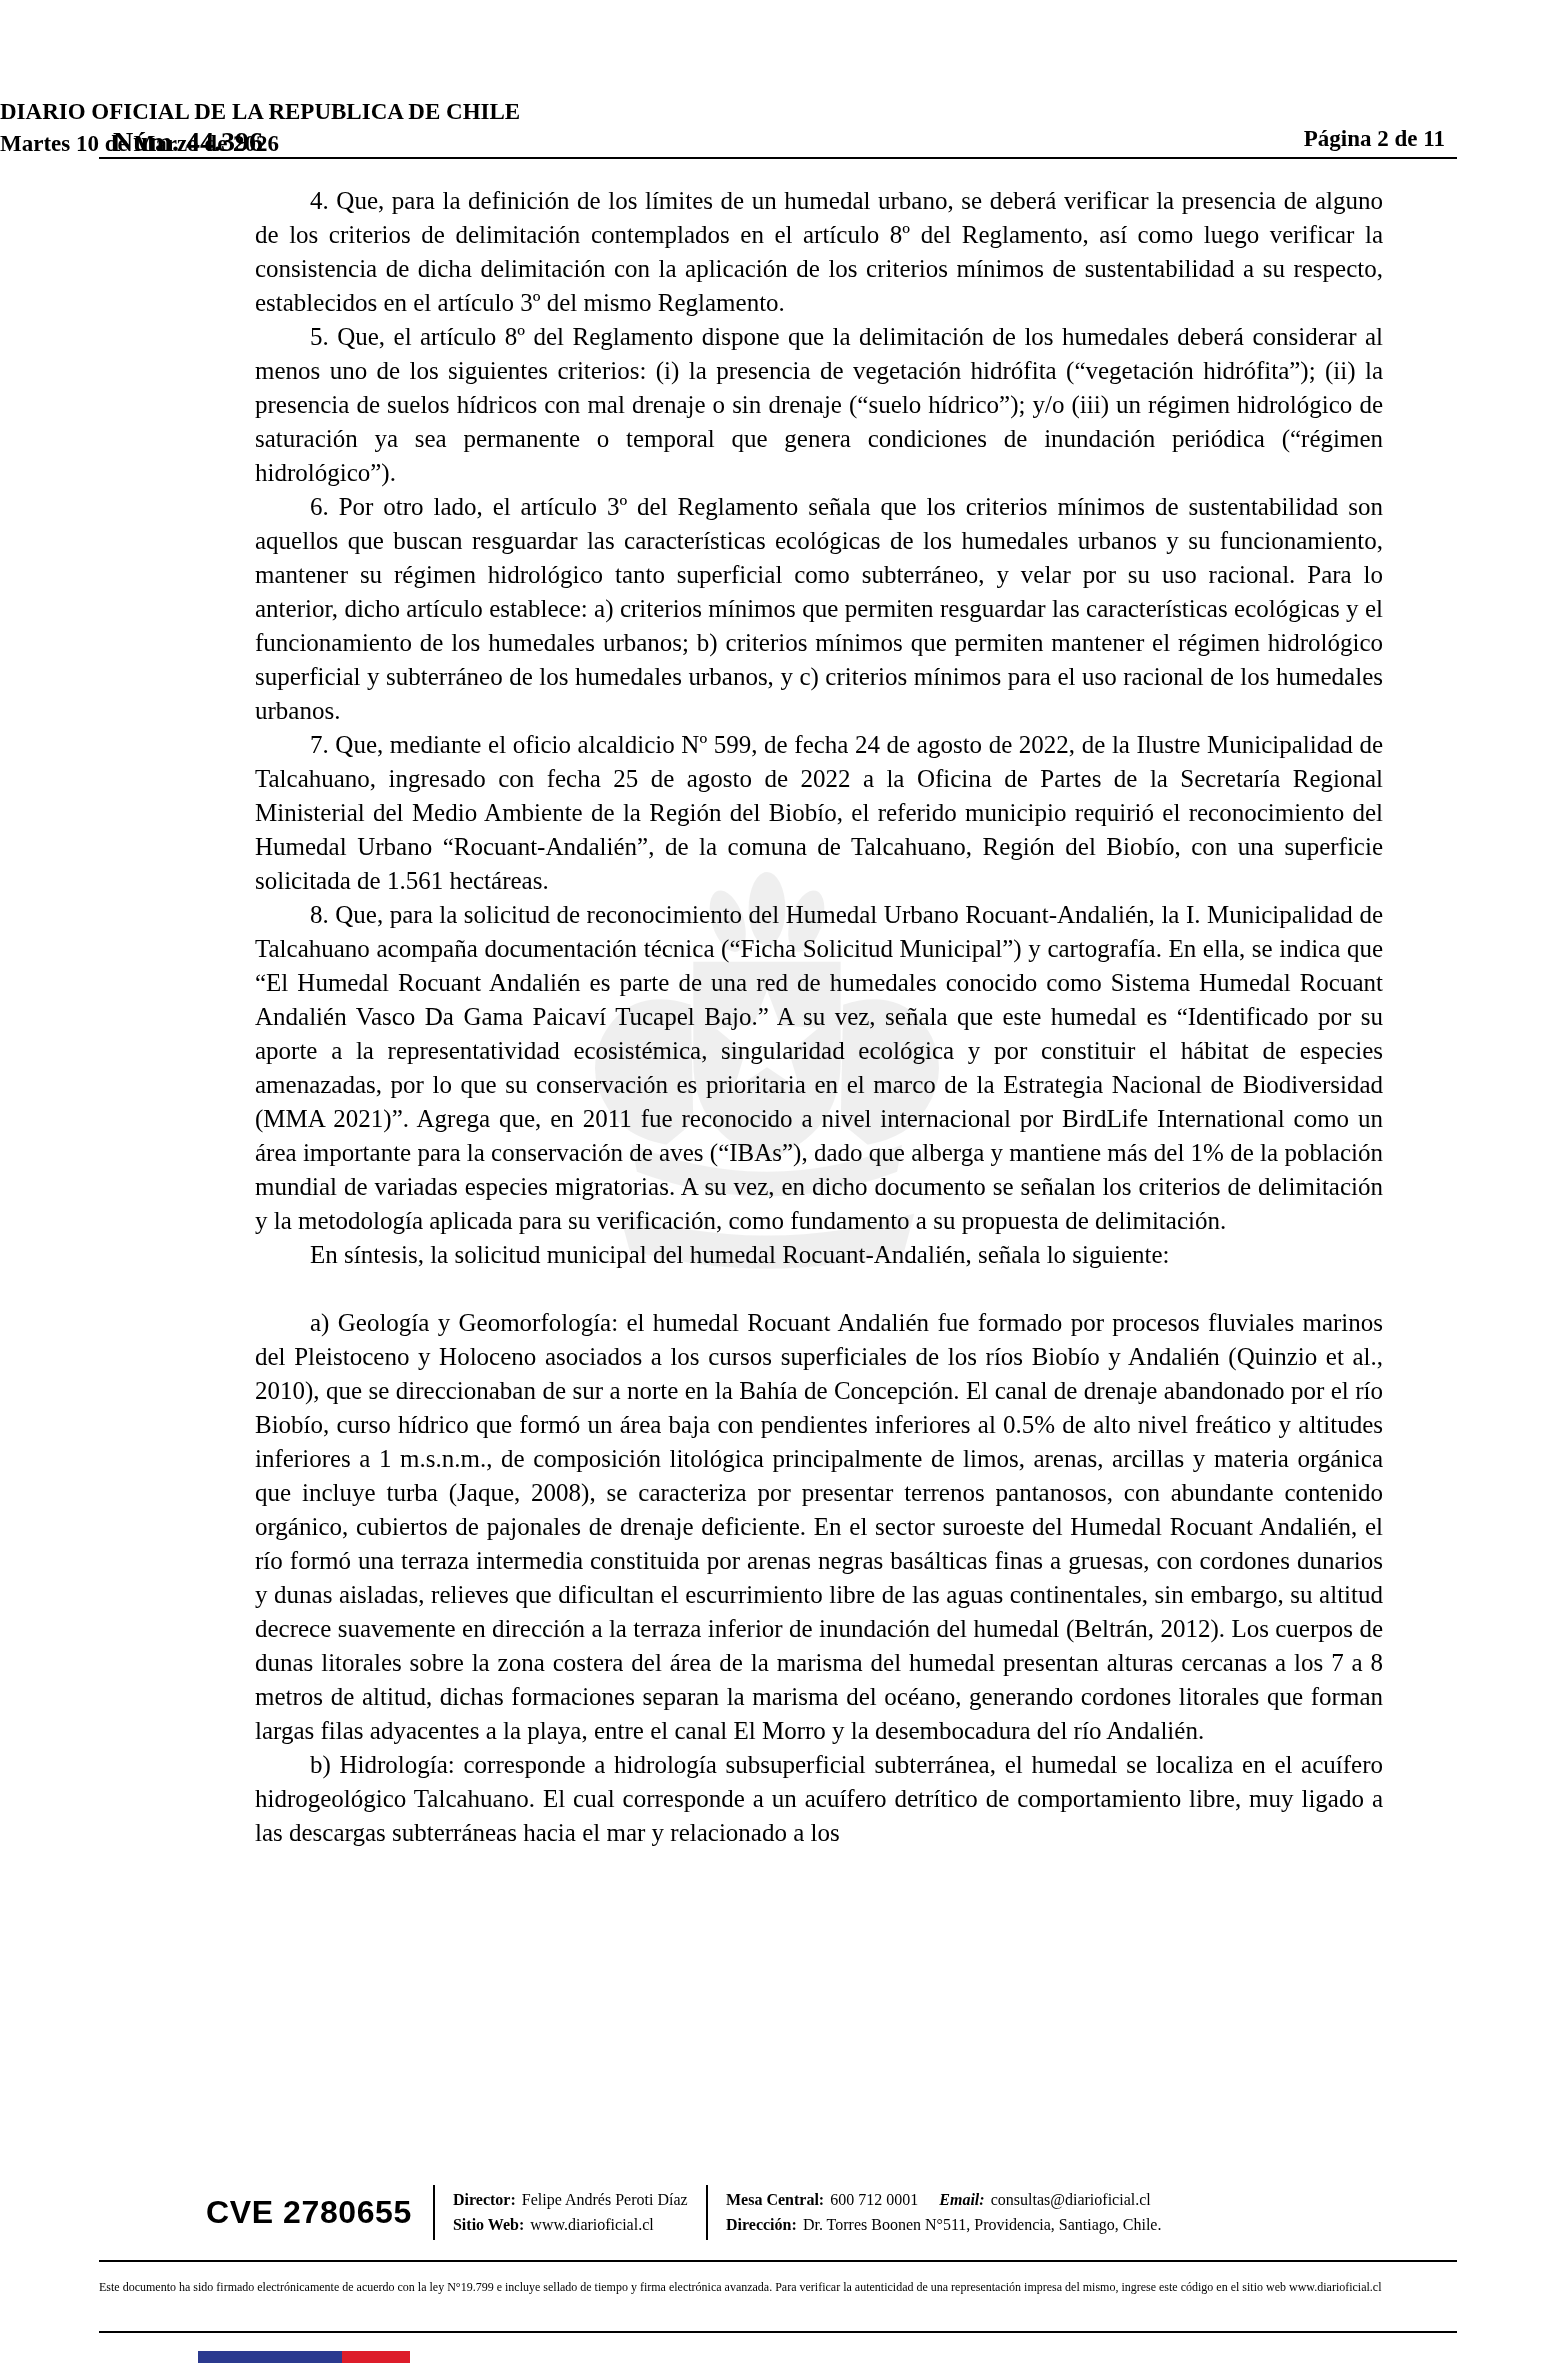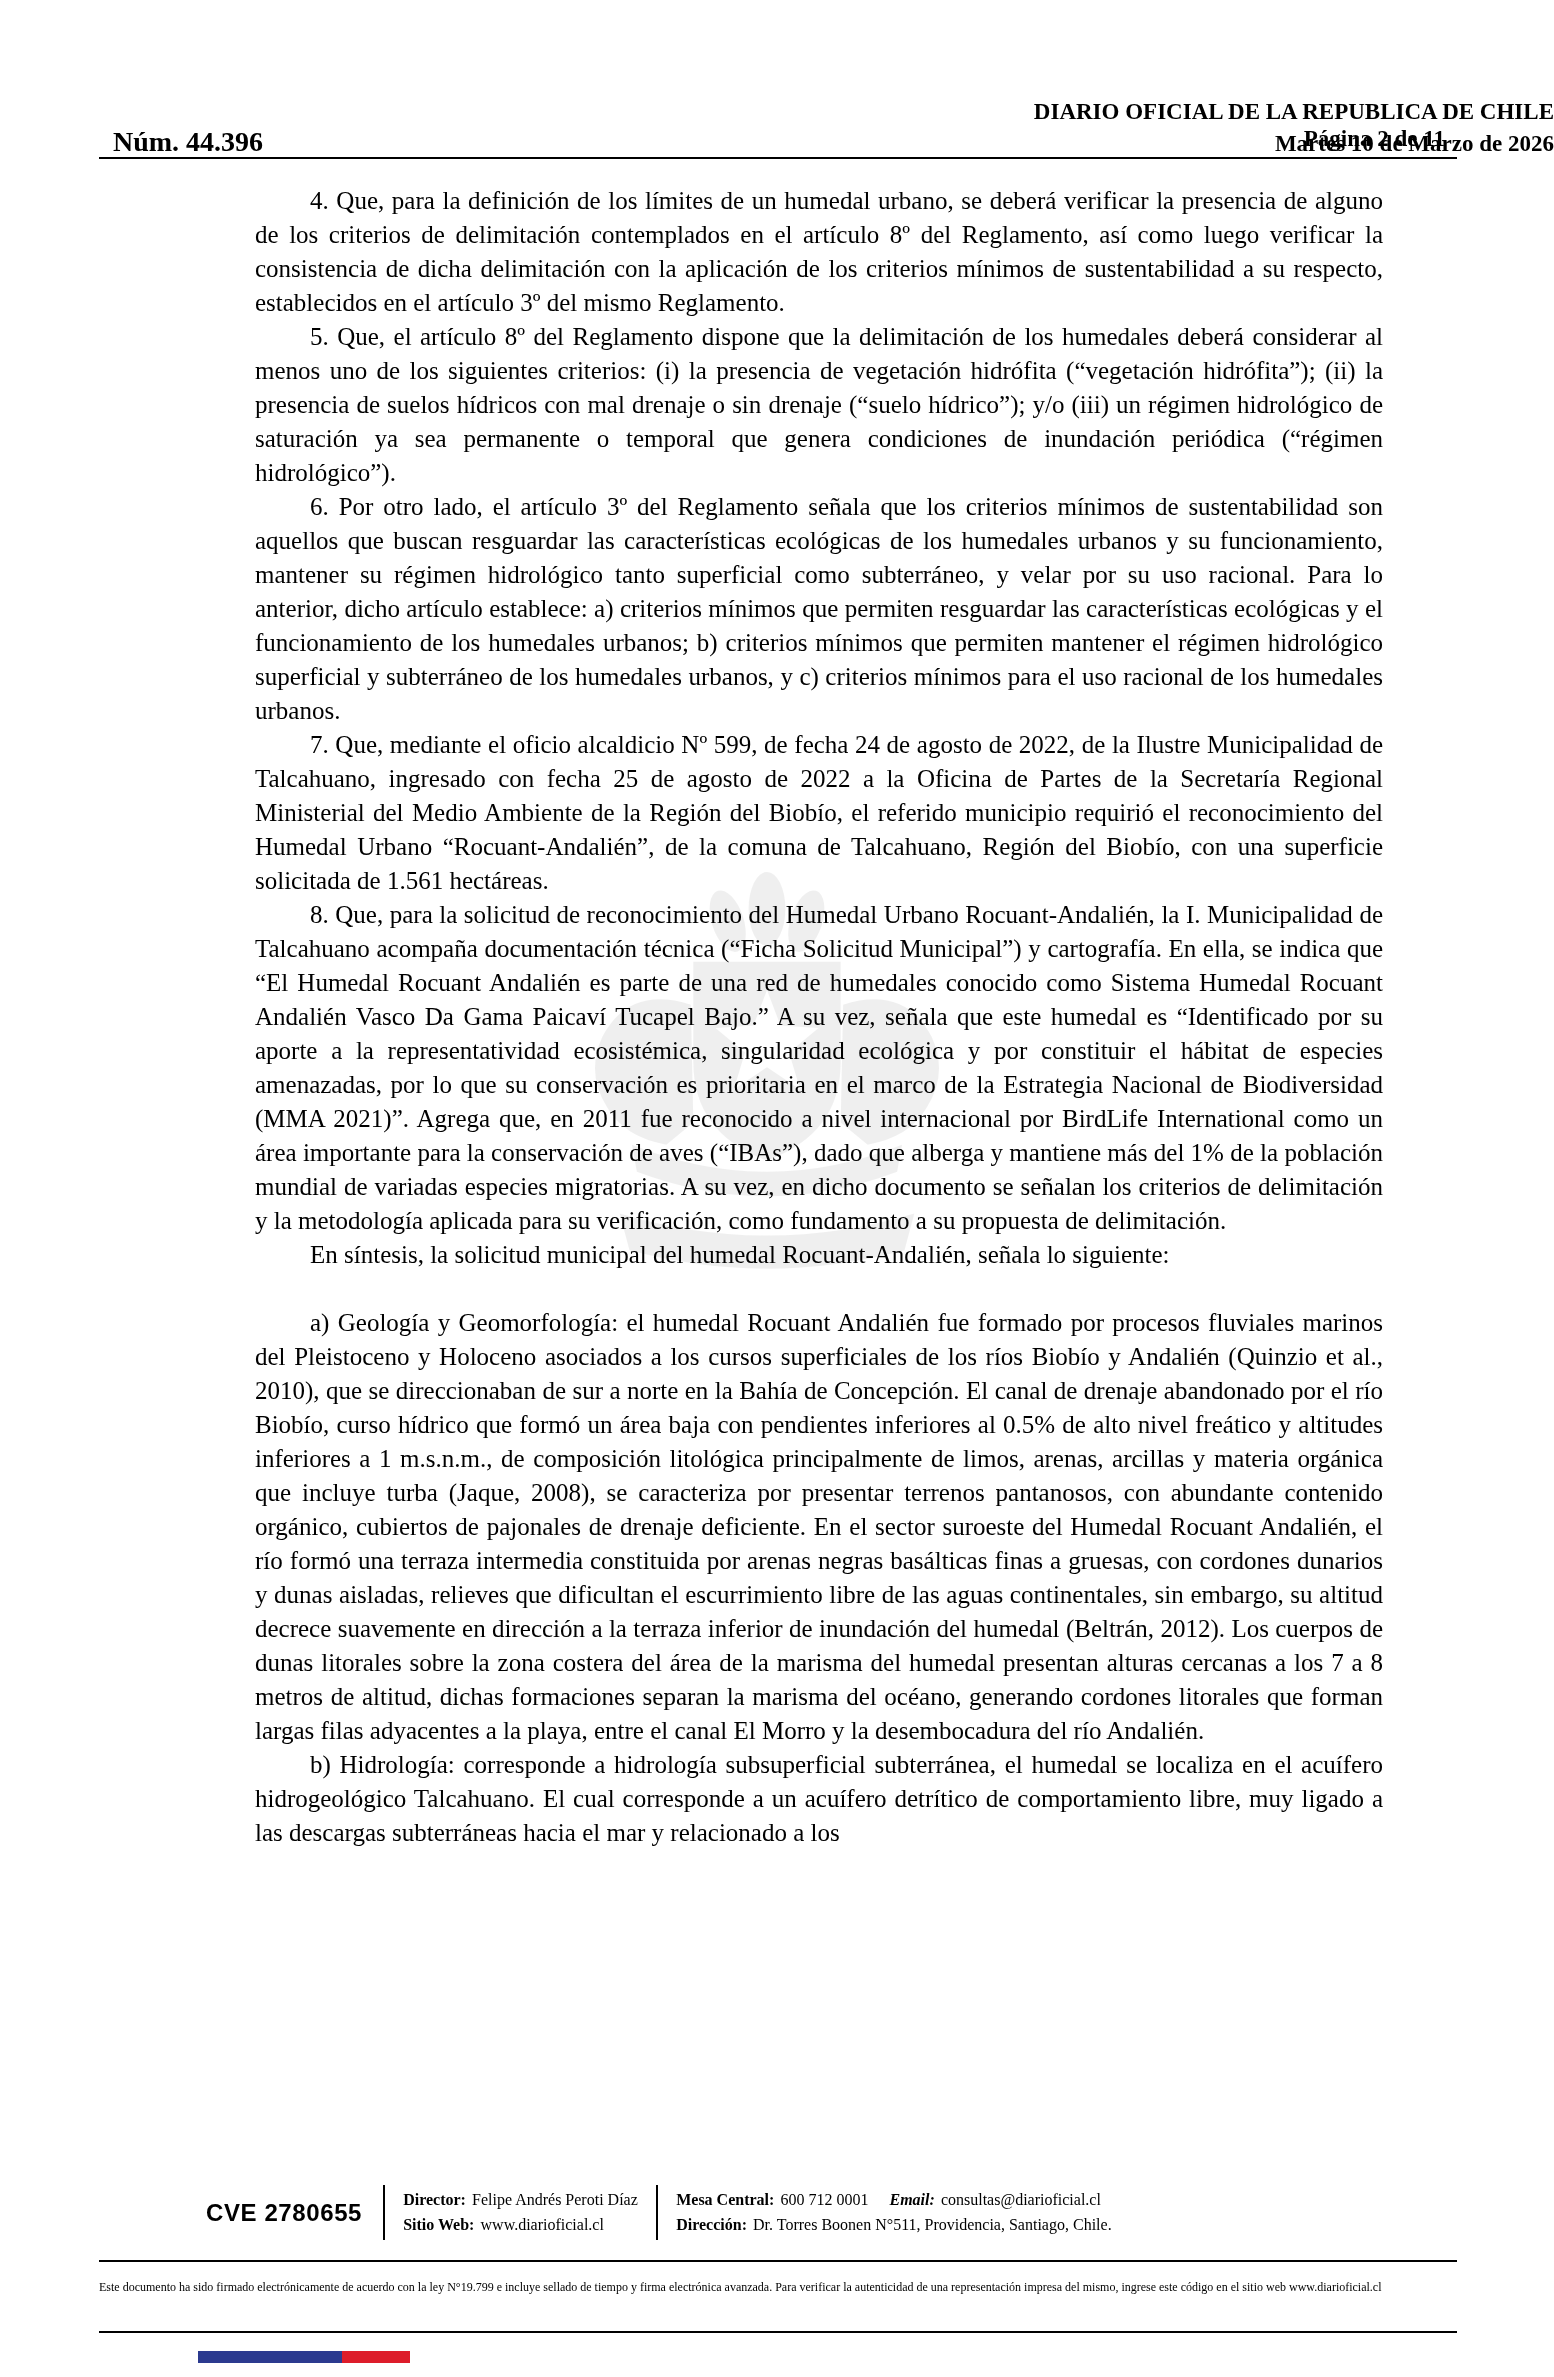--- a/index.html
+++ b/index.html
@@ -9,41 +9,41 @@
     width: 1554px;
     height: 2377px;
     background: #ffffff;
     color: #000000;
     font-family: "Liberation Serif", serif;
     overflow: hidden;
   }
 
   
   .hdr-left  { position: absolute; left: 113px;  top: 126px; font-weight: bold; font-size: 28px; }
-  .hdr-center{ position: absolute; left: 0; right: 0; top: 96px; text-align: right;
+  .hdr-center{ position: absolute; left: 0; right: 0; top: 96px; text-align: left;
                font-weight: bold; font-size: 23px; line-height: 32px; }
   .hdr-right { position: absolute; right: 109px; top: 126px; font-weight: bold; font-size: 23px; }
   .rule { position: absolute; left: 99px; width: 1358px; height: 1.8px; background: #000; }
   .rule-header { top: 157px; }
 
   
   .watermark { position: absolute; left: 546px; top: 841px; width: 442px; height: 622px; opacity: 0.08; }
 
   
   .body-text {
     position: absolute; left: 217px; top: 184px; width: 1128px;
     font-size: 25px; line-height: 34px; text-align: justify; margin-left: 38px;
   }
   .body-text p { text-indent: 55px; }
   .body-text p.gap-before { margin-top: 34px; }
 
   
   .cve-row { position: absolute; left: 206px; top: 2182px; height: 61px;
              display: flex; align-items: center; }
-  .cve { font-family: "Liberation Sans", sans-serif; font-weight: bold; font-size: 24px;
+  .cve { font-family: "Liberation Sans", sans-serif; font-weight: bold; font-size: 32px;
          letter-spacing: 0.6px; margin-right: 21px; }
   .vdiv { width: 1.8px; height: 55px; background: #000; }
   .ft-col { font-size: 16px; line-height: 24.4px; padding: 0 18.3px; white-space: nowrap; }
   .bld { font-weight: bold; margin-right: 6.1px; }
   .pair-gap { margin-left: 21px; font-style: italic; }
 
   .rule-foot-top { top: 2260px; }
   .legal {
     position: absolute; left: 99px; top: 2275px; width: 1358px;
     font-size: 12px; line-height: 24.4px; text-align: justify;

